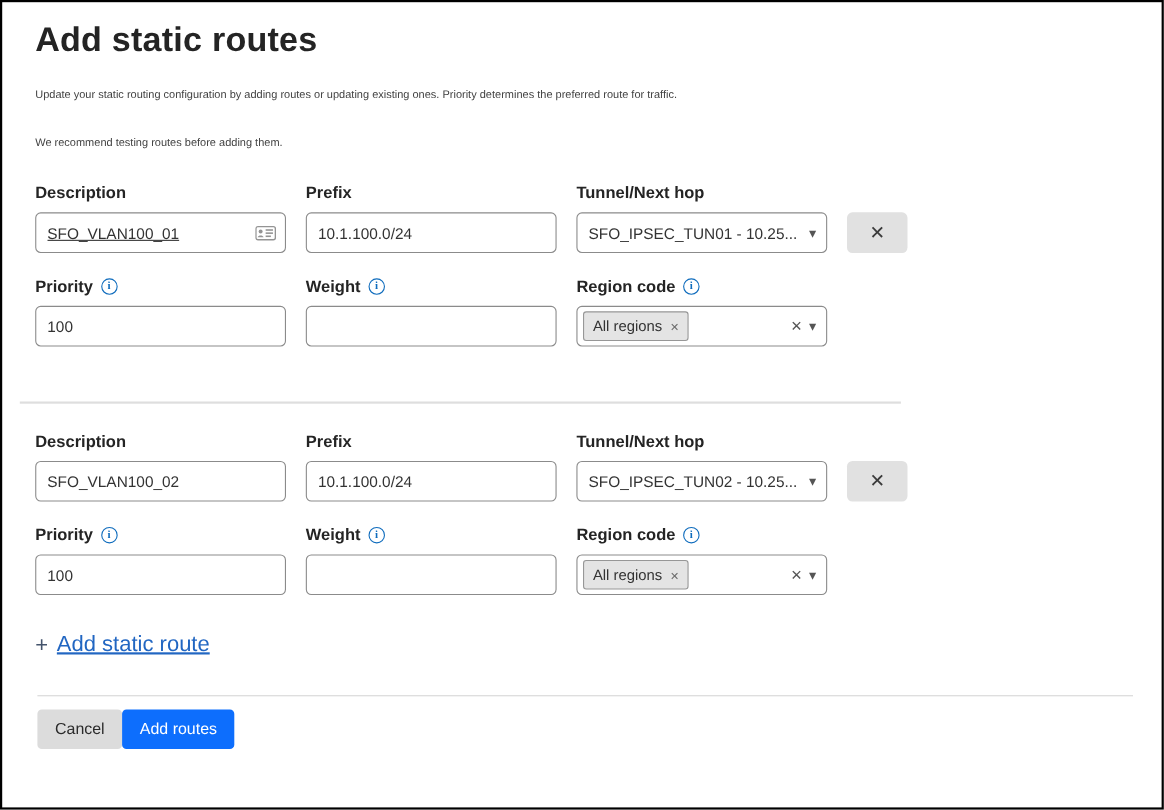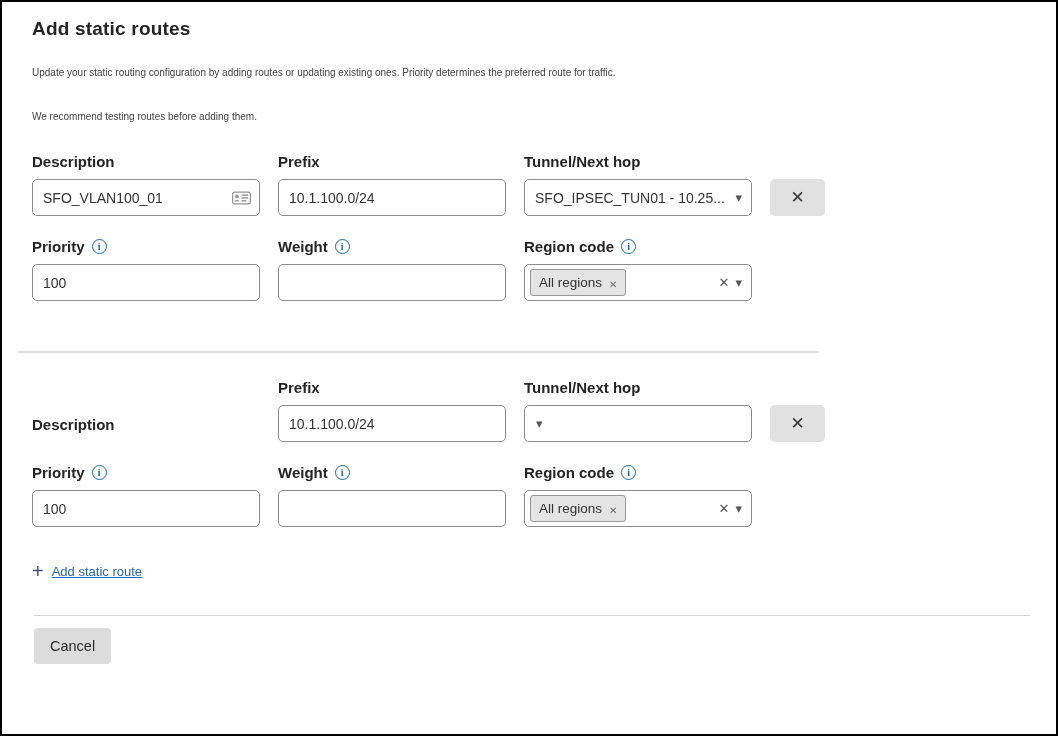--- a/index.html
+++ b/index.html
@@ -7,21 +7,21 @@
   body {
     background: #ffffff;
     border: 2px solid #000000;
     font-family: "Liberation Sans", sans-serif;
     color: #242424;
     overflow: hidden;
   }
   .content { padding: 16px 30px 0 30px; }
 
   h1.page-title {
-    font-size: 19px;
+    font-size: 31px;
     font-weight: 700;
     letter-spacing: 0.2px;
     color: #242424;
     margin-bottom: 26px;
   }
   p.intro {
     font-size: 10px;
     color: #424242;
     margin-bottom: 30px;
     line-height: 1.35;
@@ -62,21 +62,21 @@
     height: 37px;
     border: 1px solid #8b8b8b;
     border-radius: 5px;
     padding: 0 10px;
     font-size: 14px;
     color: #333333;
     font-family: "Liberation Sans", sans-serif;
     background: #ffffff;
     outline: none;
   }
-  input.text-input.with-icon { padding-right: 34px; }
+  input.text-input.with-icon { padding-right: 34px; text-decoration: underline; }
   .contact-icon {
     position: absolute;
     right: 9px; top: 50%;
     transform: translateY(-50%);
     display: inline-flex;
   }
   .select {
     display: flex;
     align-items: center;
     width: 228px;
@@ -151,21 +151,21 @@
     margin-top: 34px;
     gap: 8px;
   }
   .plus-glyph {
     font-size: 20px;
     color: #44546c;
     font-weight: 400;
     line-height: 1;
   }
   a.add-link {
-    font-size: 13px;
+    font-size: 20px;
     color: #2166c2;
     text-decoration: underline;
     cursor: pointer;
   }
 
   .footer { margin-top: 34px; }
   .footer-divider {
     height: 1px;
     background: #d6d6d6;
     width: 996px;
@@ -262,28 +262,30 @@
       </div>
     </div>
   </section>
 
   <hr class="section-divider">
 
   <section>
     <div class="field-row first">
       <div class="field">
         <label>Description</label>
+        <input class="text-input" value="SFO_VLAN100_02" style="">
       </div>
       <div class="field">
         <label>Prefix</label>
         <input class="text-input" value="10.1.100.0/24" style="">
       </div>
       <div class="field">
         <label>Tunnel/Next hop</label>
         <div class="select">
+          <span class="select-value">SFO_IPSEC_TUN02 - 10.25...</span>
           <span class="caret">▾</span>
         </div>
       </div>
       <button class="remove-btn"><span>✕</span></button>
     </div>
 
     <div class="field-row">
       <div class="field">
         <label>
           <span>Priority</span>
@@ -318,16 +320,17 @@
 
   <div class="add-link-row">
     <span class="plus-glyph">+</span>
     <a class="add-link">Add static route</a>
   </div>
 
   <div class="footer">
     <hr class="footer-divider">
     <div class="footer-buttons">
       <button class="btn btn-gray">Cancel</button>
+      <button class="btn btn-primary">Add routes</button>
     </div>
   </div>
 
 </div>
 
 </body></html>

